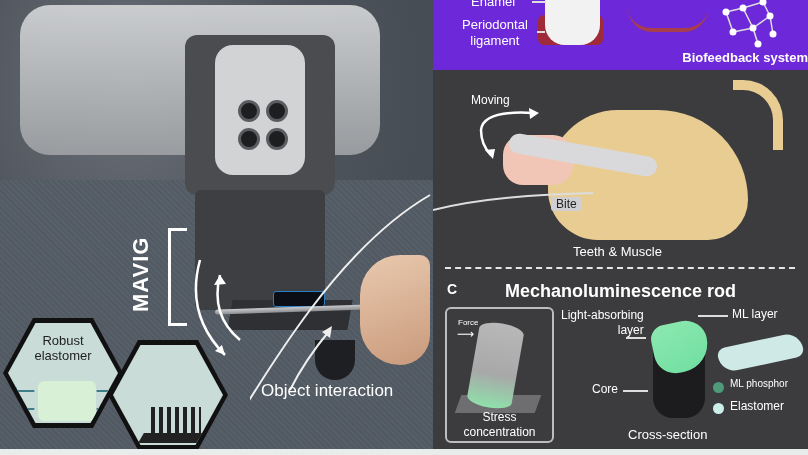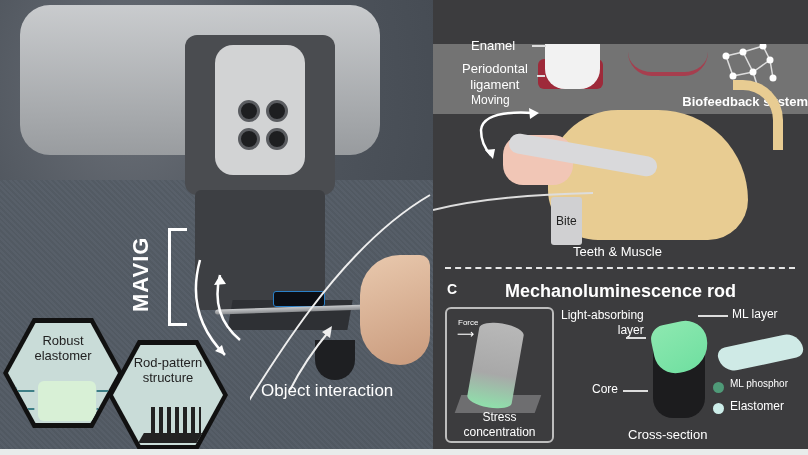--- a/index.html
+++ b/index.html
@@ -25,31 +25,31 @@
   .hex { position:absolute; width:120px; height:110px; background:#111; clip-path:polygon(25% 0,75% 0,100% 50%,75% 100%,25% 100%,0 50%); }
   .hex-inner { position:absolute; left:5px; top:5px; width:110px; height:100px; background:#c9dcd8; clip-path:polygon(25% 0,75% 0,100% 50%,75% 100%,25% 100%,0 50%); }
   .hex-label { position:absolute; width:100%; text-align:center; font-size:13px; color:#222; line-height:15px; }
   .elasto-sheet { position:absolute; left:30px; top:58px; width:58px; height:40px; background:#d8f0d6; border-radius:6px; }
   .rod-array { position:absolute; left:38px; top:62px; width:50px; height:35px;
     background: repeating-linear-gradient(90deg,#222 0 4px,transparent 4px 8px); }
   .rod-base { position:absolute; left:28px; top:88px; width:64px; height:10px; background:#222; transform:skewX(-30deg); }
   .arr { position:absolute; color:#3e7f86; font-size:16px; font-weight:bold; }
 
   .panel { position:absolute; left:433px; top:0; width:375px; height:449px; background:#3c3c3e; }
-  .panel-top { position:absolute; left:0; top:0; width:375px; height:70px; background:#737373;margin-top:44px; }
+  .panel-top { position:absolute; left:0; top:0; width:375px; height:70px; background:#6d28d9; }
   .txt { position:absolute; color:#fff; }
   .dash { position:absolute; left:12px; top:267px; width:350px; border-top:2px dashed #e6e6e6; }
   .tooth { position:absolute; left:112px; top:0; width:55px; height:45px; background:#f2f2f2; border-radius:0 0 20px 20px; }
   .gum { position:absolute; left:105px; top:15px; width:65px; height:30px; background:#9e2a3a; border-radius:6px; }
   .muscle { position:absolute; left:195px; top:8px; width:80px; height:20px; border-bottom:4px solid #a63e4e; border-radius:0 0 40px 40px; }
   .puppy { position:absolute; left:115px; top:110px; width:200px; height:130px; background:#e8cc92; border-radius:70px 90px 40px 50px; }
   .puppy-tail { position:absolute; left:300px; top:80px; width:40px; height:60px; border:10px solid #e8cc92; border-left:none; border-bottom:none; border-radius:0 40px 0 0; }
   .bone { position:absolute; left:75px; top:145px; width:150px; height:20px; background:#d9d9db; border-radius:10px; transform:rotate(10deg); }
   .human-hand { position:absolute; left:70px; top:135px; width:70px; height:50px; background:#f1c6b6; border-radius:20px; }
-  .bite-box { position:absolute; left:118px; top:197px; padding:17px 5px; background:#d0d0d2; color:#222; font-size:12px; border-radius:3px; }
+  .bite-box { position:absolute; left:118px; top:197px; padding:0 5px; background:#d0d0d2; color:#222; font-size:12px; border-radius:3px; }
   .box { position:absolute; left:12px; top:307px; width:105px; height:132px; border:2px solid #bdbdbd; border-radius:6px; }
   .cyl { position:absolute; left:40px; top:323px; width:45px; height:85px; background:linear-gradient(0deg,#8fe0ab 0%,#a8a8a8 40%,#b8b8b8 100%); border-radius:22px/8px; transform:rotate(10deg); }
   .cyl-base { position:absolute; left:25px; top:395px; width:80px; height:18px; background:#6e6e70; transform:skewX(-20deg); }
   .core-cyl { position:absolute; left:220px; top:328px; width:52px; height:90px; background:#1c1c1e; border-radius:10px 10px 20px 20px; }
   .core-top { position:absolute; left:220px; top:322px; width:55px; height:50px; background:linear-gradient(160deg,#8de8b0,#6fdfa0); border-radius:20px 30px 40px 30px; transform:rotate(-12deg); }
   .leader { position:absolute; background:#ddd; height:2px; }
   .dot { position:absolute; width:11px; height:11px; border-radius:50%; }
   .strip { position:absolute; left:680px; top:345px; width:85px; height:25px; background:#cfeae6; border-radius:10px 20px 10px 20px; transform:rotate(-12deg); }
   .bottom-strip { position:absolute; left:0; top:449px; width:808px; height:6px; background:#e8eceb; }
 </style>
@@ -95,24 +95,20 @@
       </div>
       <div class="elasto-sheet"></div>
       <div class="arr" style="left:4px;top:58px;">⟵</div>
       <div class="arr" style="left:4px;top:76px;">⟵</div>
       <div class="arr" style="left:88px;top:58px;">⟶</div>
       <div class="arr" style="left:88px;top:76px;">⟶</div>
     </div>
   </div>
   <div class="hex" style="left:108px;top:340px;">
     <div class="hex-inner">
-      <div class="hex-label" style="top:10px;">
-        <div>Rod-pattern</div>
-        <div>structure</div>
-      </div>
       <div class="rod-base"></div>
       <div class="rod-array"></div>
     </div>
   </div>
 </div>
 
 <div class="panel">
   <div class="panel-top">
     <div class="gum"></div>
     <div class="tooth"></div>

